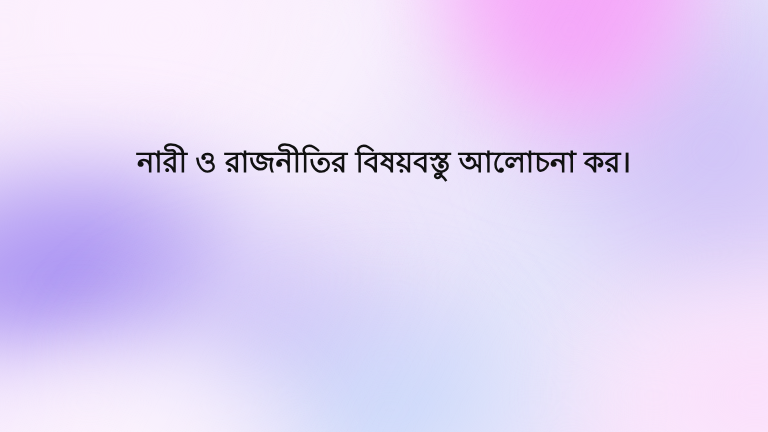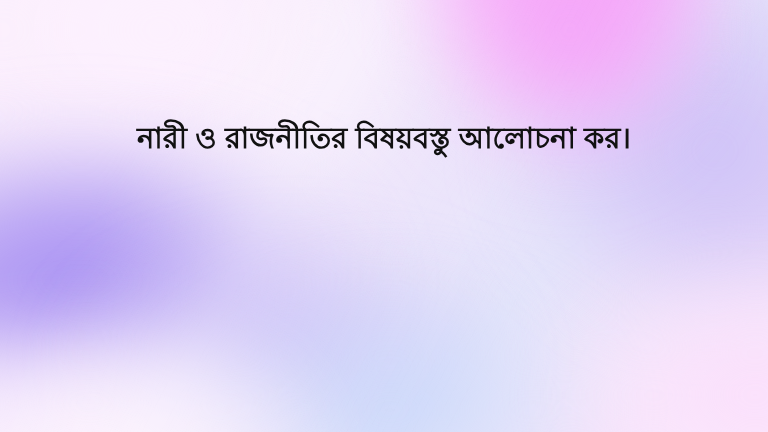--- a/index.html
+++ b/index.html
@@ -165,21 +165,21 @@
         rgba(255,255,255,0.08) 52%,
         rgba(255,255,255,0.00) 64%);
     filter: blur(18px);
   }
 
   
   .headline-wrap {
     position: absolute;
     left: 0;
     right: 0;
-    top: 120px;
+    top: 144px;
     display: flex;
     justify-content: center;
     align-items: center;
   }
 
   .headline {
     font-family: "Liberation Sans", "DejaVu Sans", sans-serif;
     font-size: 29px;
     font-weight: 700;
     line-height: 1.28;

